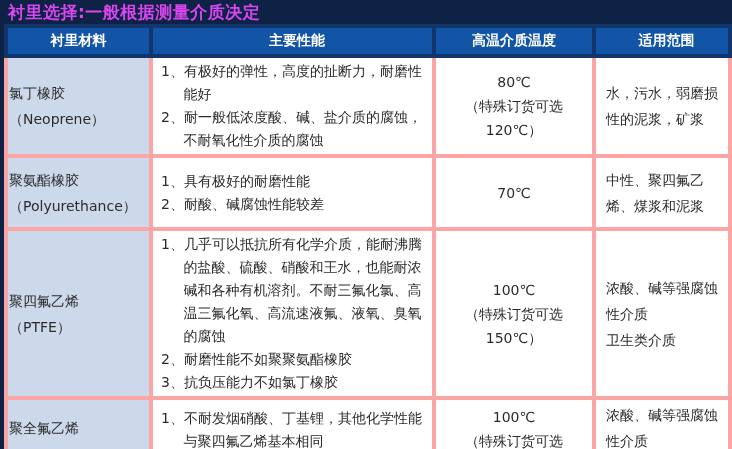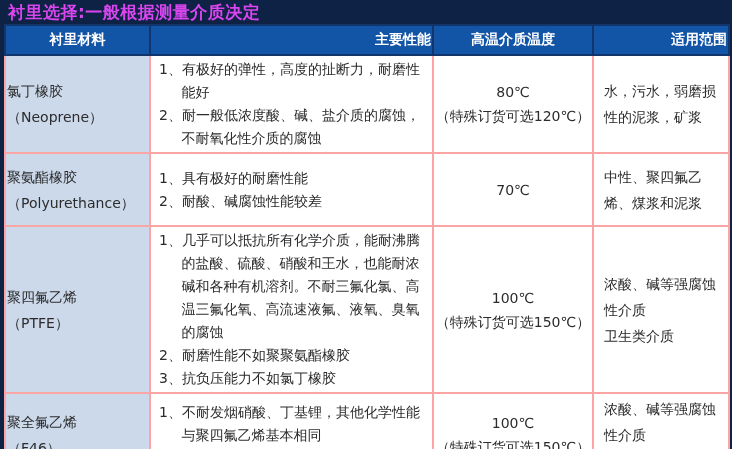--- a/index.html
+++ b/index.html
@@ -22,34 +22,34 @@
   }
   table.main{
     border-collapse:collapse;
     table-layout:fixed;
     width:724px;
     margin:0 4px;
     background:#ffffff;
     font-size:14px;
   }
   table.main td,table.main th{
-    border:2px solid #fca5a5;
+    border:4px solid #fca5a5;
     vertical-align:middle;
     box-sizing:border-box;
     overflow:hidden;
   }
   tr.hdr th{
     background:#1254a6;
     color:#ffffff;
     font-weight:bold;
     height:30px;
     font-size:14px;
     border-color:#12366b;
   }
-  th.h-left{text-align:right;padding-left:10px;}
+  th.h-left{text-align:center;padding-left:10px;}
   th.h-center{text-align:center;}
   td.mat{
     background:#ccd9eb;
     line-height:26px;
     font-size:14px;
   }
   td.perf{
     background:#ffffff;
     padding:2px 6px 2px 8px;
     line-height:23px;

